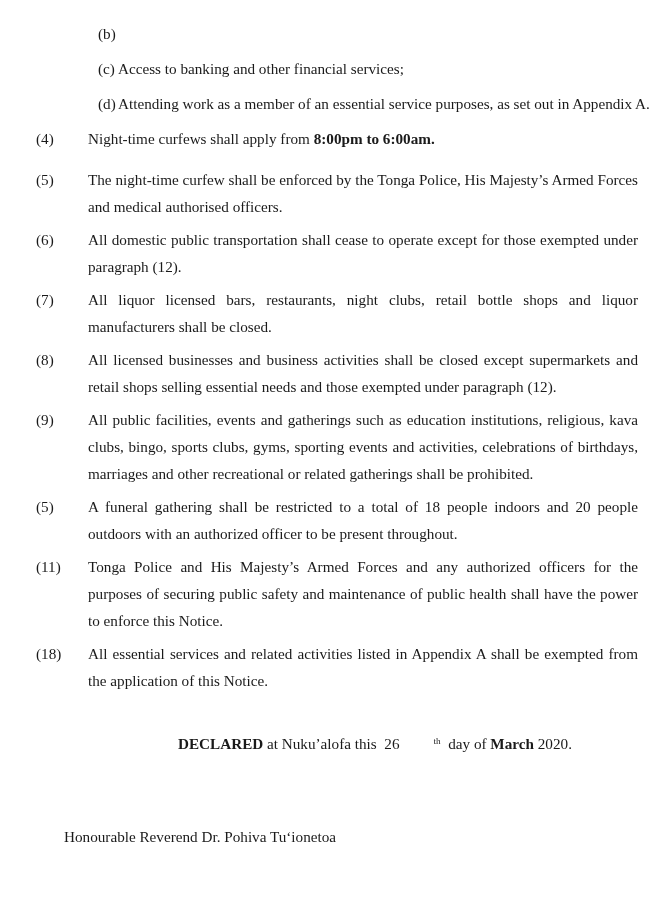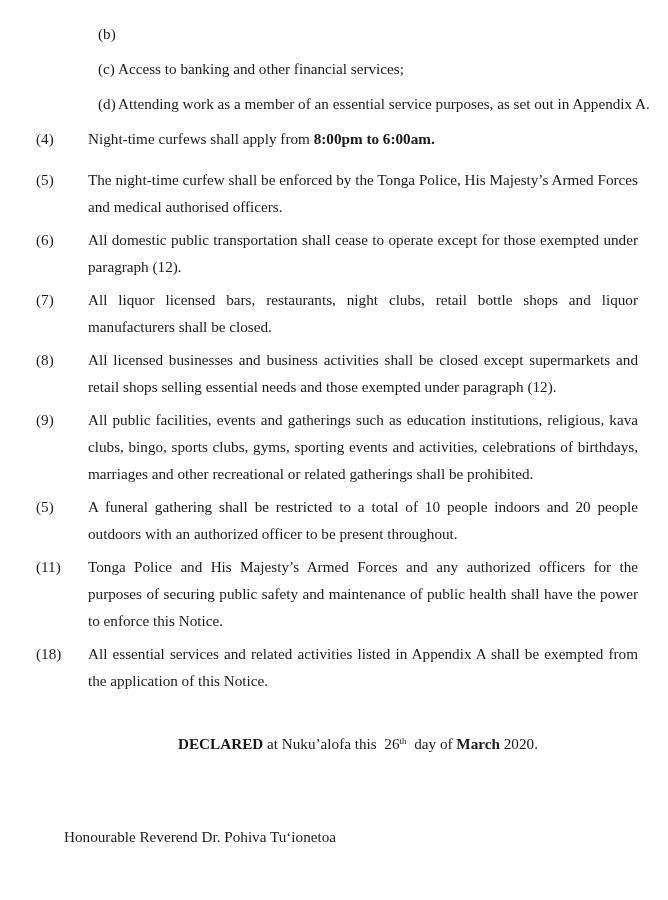--- a/index.html
+++ b/index.html
@@ -61,20 +61,21 @@
     white-space: nowrap;
   }
   b, .bold {
     font-weight: bold;
   }
   sup.ord {
     font-size: 0.6em;
     position: relative;
     top: -0.5em;
     vertical-align: baseline;
+    margin-left: 34px;
   }
   
   .declaration {
     margin: 36px 0 0 142px;
     white-space: nowrap;
   }
   
   .signature {
     margin-top: 63px;
     padding-left: 28px;
@@ -126,21 +127,21 @@
       <div class="clause">
         <span class="clause-num">(8)</span>
         <div class="clause-body"><span>All licensed businesses and business activities shall be closed except supermarkets and retail shops selling essential needs and those exempted under paragraph (12).</span></div>
       </div>
       <div class="clause">
         <span class="clause-num">(9)</span>
         <div class="clause-body"><span>All public facilities, events and gatherings such as education institutions, religious, kava clubs, bingo, sports clubs, gyms, sporting events and activities, celebrations of birthdays, marriages and other recreational or related gatherings shall be prohibited.</span></div>
       </div>
       <div class="clause">
         <span class="clause-num">(5)</span>
-        <div class="clause-body"><span>A funeral gathering shall be restricted to a total of 10 people indoors and 20 people outdoors with an authorized officer to be present throughout.</span></div>
+        <div class="clause-body"><span>A funeral gathering shall be restricted to a total of 18 people indoors and 20 people outdoors with an authorized officer to be present throughout.</span></div>
       </div>
       <div class="clause">
         <span class="clause-num">(11)</span>
         <div class="clause-body"><span>Tonga Police and His Majesty’s Armed Forces and any authorized officers for the purposes of securing public safety and maintenance of public health shall have the power to enforce this Notice.</span></div>
       </div>
       <div class="clause">
         <span class="clause-num">(18)</span>
         <div class="clause-body"><span>All essential services and related activities listed in Appendix A shall be exempted from the application of this Notice.</span></div>
       </div>
     </div>

